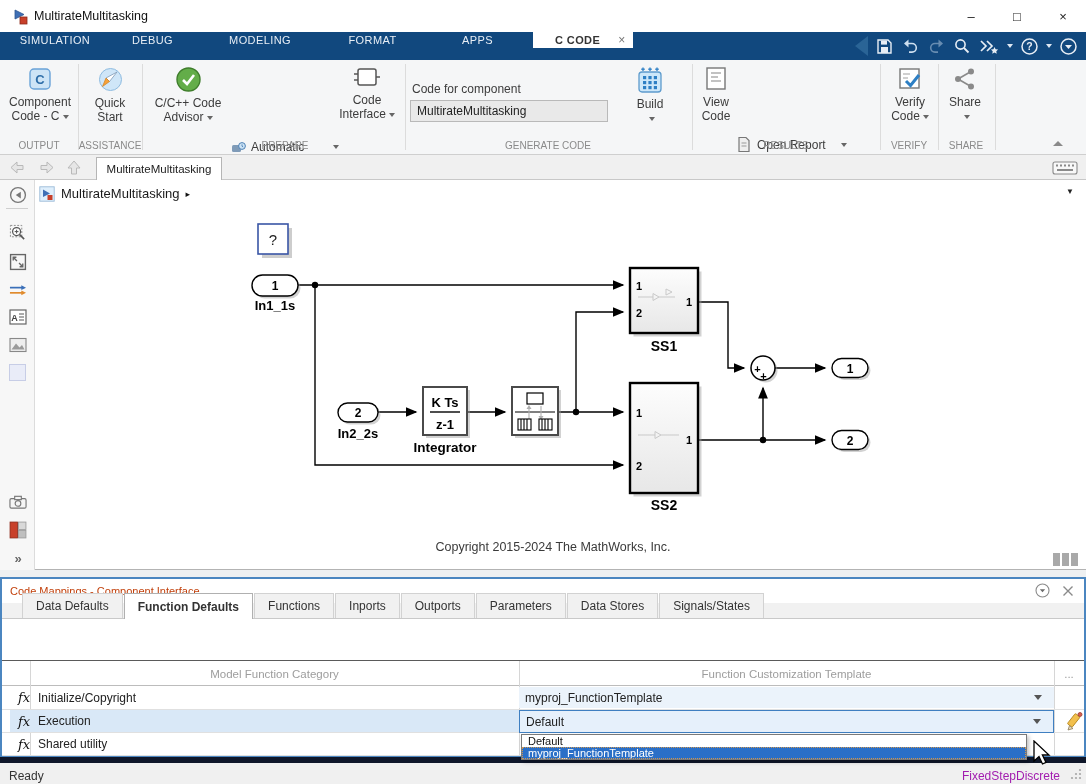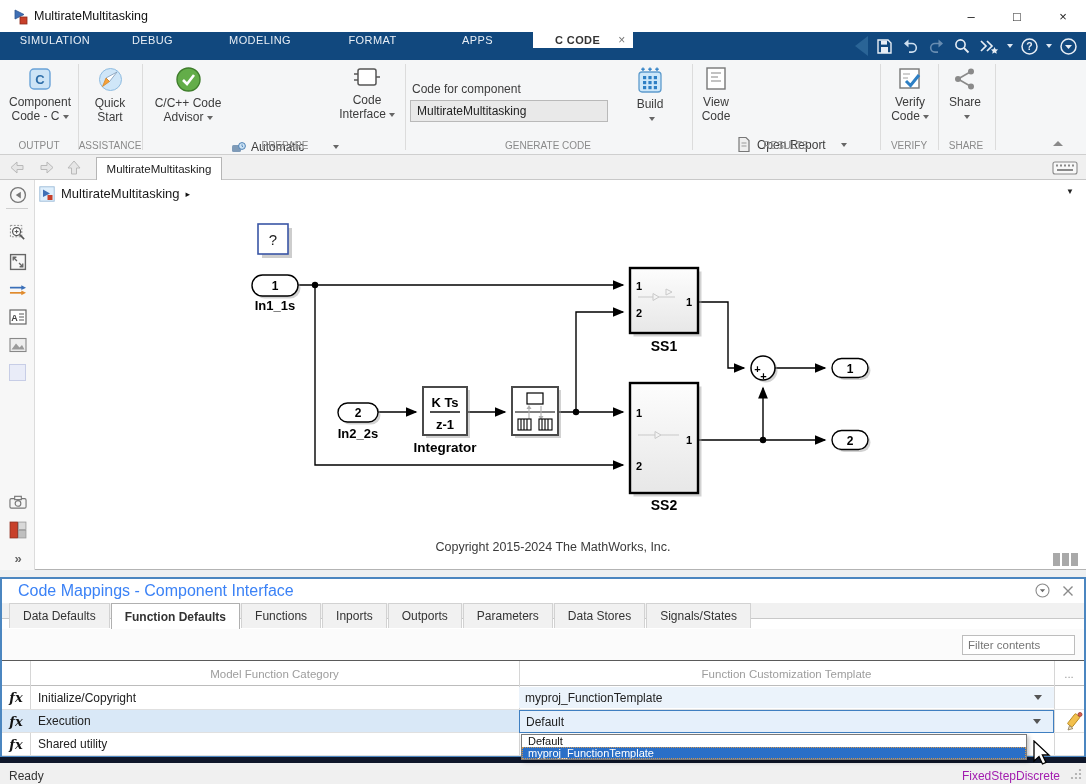--- a/index.html
+++ b/index.html
@@ -49,33 +49,33 @@
   
   .canvas{position:absolute;left:35px;top:207px;width:1051px;height:363px;background:#fff;border-bottom:1px solid #b3b3b3}
   .cornerbars{position:absolute;right:8px;bottom:3px;display:flex;gap:2px}
   .cornerbars i{display:block;width:7px;height:13px;background:#a9a9a9}
   .gapstrip{position:absolute;left:0;top:570px;width:100%;height:7px;background:#eef0f1}
   svg text{font-family:"Liberation Sans",sans-serif}
 
   
   .panel{position:absolute;left:0;top:577px;width:1086px;height:180px;background:#fff;border:2px solid #4b86c0}
   .p-header{position:absolute;left:0;top:0;width:100%;height:24px;display:flex;align-items:center}
-  .p-title{font-size:16px;color:#3b82f6;margin-left:16px}
+  .p-title{font-size:11px;color:#c2410c;margin-left:8px}
   .p-hicons{position:absolute;right:10px;top:4px;display:flex;gap:12px;align-items:center}
-  .p-tabs{position:absolute;left:0;top:24px;width:100%;height:16px;background:#f1f1f1;border-bottom:1px solid #c9c9c9;display:flex;align-items:flex-start;padding-left:7px}
+  .p-tabs{position:absolute;left:0;top:24px;width:100%;height:16px;background:#f1f1f1;border-bottom:1px solid #c9c9c9;display:flex;align-items:flex-end;padding-left:20px}
   .ptab{height:25px;display:flex;align-items:center;padding:0 13px;font-size:12px;color:#333;border:1px solid #d2d2d2;border-bottom:none;background:#f1f1f1;margin-right:1px}
   .ptab.active{background:#fff;border-color:#b0b0b0;font-weight:bold;height:26px;margin-bottom:-1px}
   .p-toolbar{position:absolute;left:0;top:50px;width:100%;height:31px;background:#fbfbfb}
   .filter{position:absolute;right:9px;top:6px;width:113px;height:20px;border:1px solid #bdbdbd;font-size:11.5px;padding:0 5px;color:#333;font-family:"Liberation Sans",sans-serif}
   .p-table{position:absolute;left:0;top:81px;width:1082px;height:95px;border-top:1px solid #5a5a5a}
   .thead{position:absolute;left:0;top:0;width:100%;height:25px;background:#fff;border-bottom:1px solid #bcbcbc}
   .th{position:absolute;top:0;height:25px;display:flex;align-items:center;justify-content:center;font-size:11.5px;color:#9d9d9d}
   .colline{position:absolute;top:0;width:1px;height:95px;background:#d6d6d6}
   .trow{position:absolute;left:0;width:100%;border-bottom:1px solid #e0e0e0}
-  .fxcell{position:absolute;left:0;top:0;width:28px;height:100%;display:flex;align-items:center;justify-content:center;font-family:"DejaVu Serif",serif;font-style:italic;font-weight:bold;font-size:13px;color:#111}
+  .fxcell{position:absolute;left:8px;top:0;width:28px;height:100%;display:flex;align-items:center;justify-content:center;font-family:"DejaVu Serif",serif;font-style:italic;font-weight:normal;font-size:13px;color:#111}
   .catcell{position:absolute;left:28px;top:0;width:489px;height:100%;display:flex;align-items:center;padding-left:8px;font-size:12px;color:#222}
   .combo{position:absolute;left:517px;top:1px;width:535px;height:21px;background:#ebf3fb;display:flex;align-items:center;font-size:12px;color:#222;padding-left:6px}
   .combo .chev{position:absolute;right:12px;width:0;height:0;border-left:4px solid transparent;border-right:4px solid transparent;border-top:5px solid #555}
   .row-hl{background:#d9e8f7}
   .combo.open{border:1px solid #3f7fc1;background:#e6f0fb}
   .ddlist{position:absolute;left:519px;top:155px;width:506px;background:#fff;border:1px solid #7a7a7a;box-shadow:2px 2px 4px rgba(0,0,0,.25);z-index:50}
   .dditem{height:12px;display:flex;align-items:center;padding-left:6px;font-size:11px;color:#111}
   .dditem.sel{background:#2a6fc7;color:#fff;outline:1px dotted #cf9750;outline-offset:-1px}
 
   
@@ -552,23 +552,20 @@
     <div class="p-tabs">
       <div class="ptab">Data Defaults</div>
       <div class="ptab active">Function Defaults</div>
       <div class="ptab">Functions</div>
       <div class="ptab">Inports</div>
       <div class="ptab">Outports</div>
       <div class="ptab">Parameters</div>
       <div class="ptab">Data Stores</div>
       <div class="ptab">Signals/States</div>
     </div>
-    <div class="p-toolbar">
-      <input class="filter" placeholder="Filter contents" style="">
-    </div>
 
     <div class="p-table">
       <div class="thead">
         <div class="th" style="left:28px;width:489px">Model Function Category</div>
         <div class="th" style="left:517px;width:535px">Function Customization Template</div>
         <div class="th" style="left:1052px;width:30px">...</div>
       </div>
       <div class="colline" style="left:28px"></div>
       <div class="colline" style="left:517px"></div>
       <div class="colline" style="left:1052px"></div>

